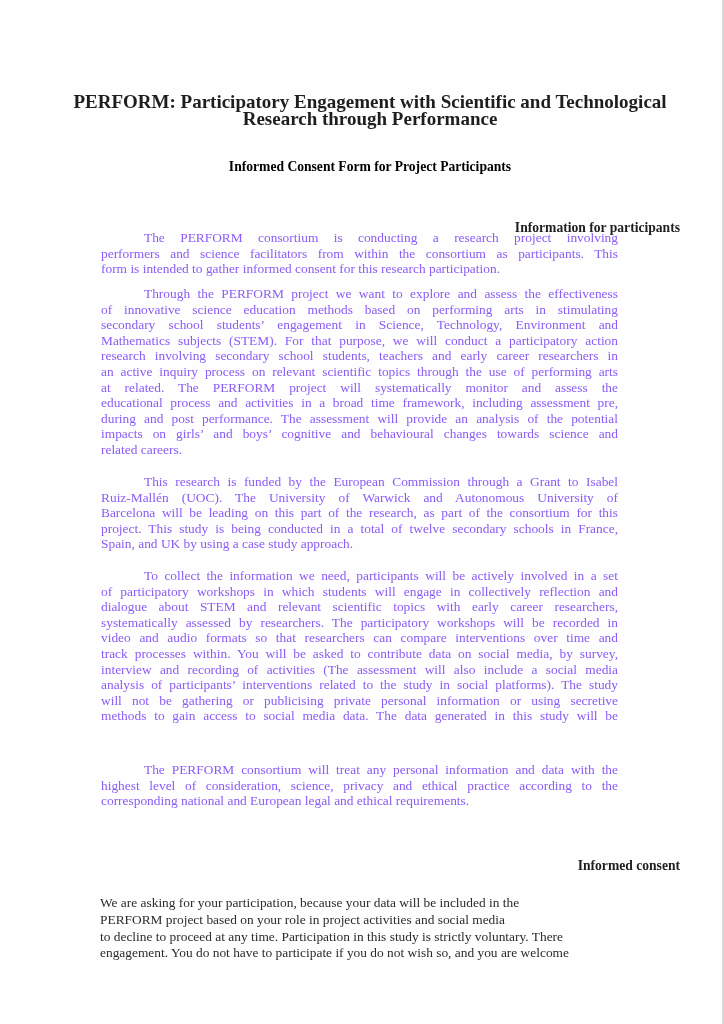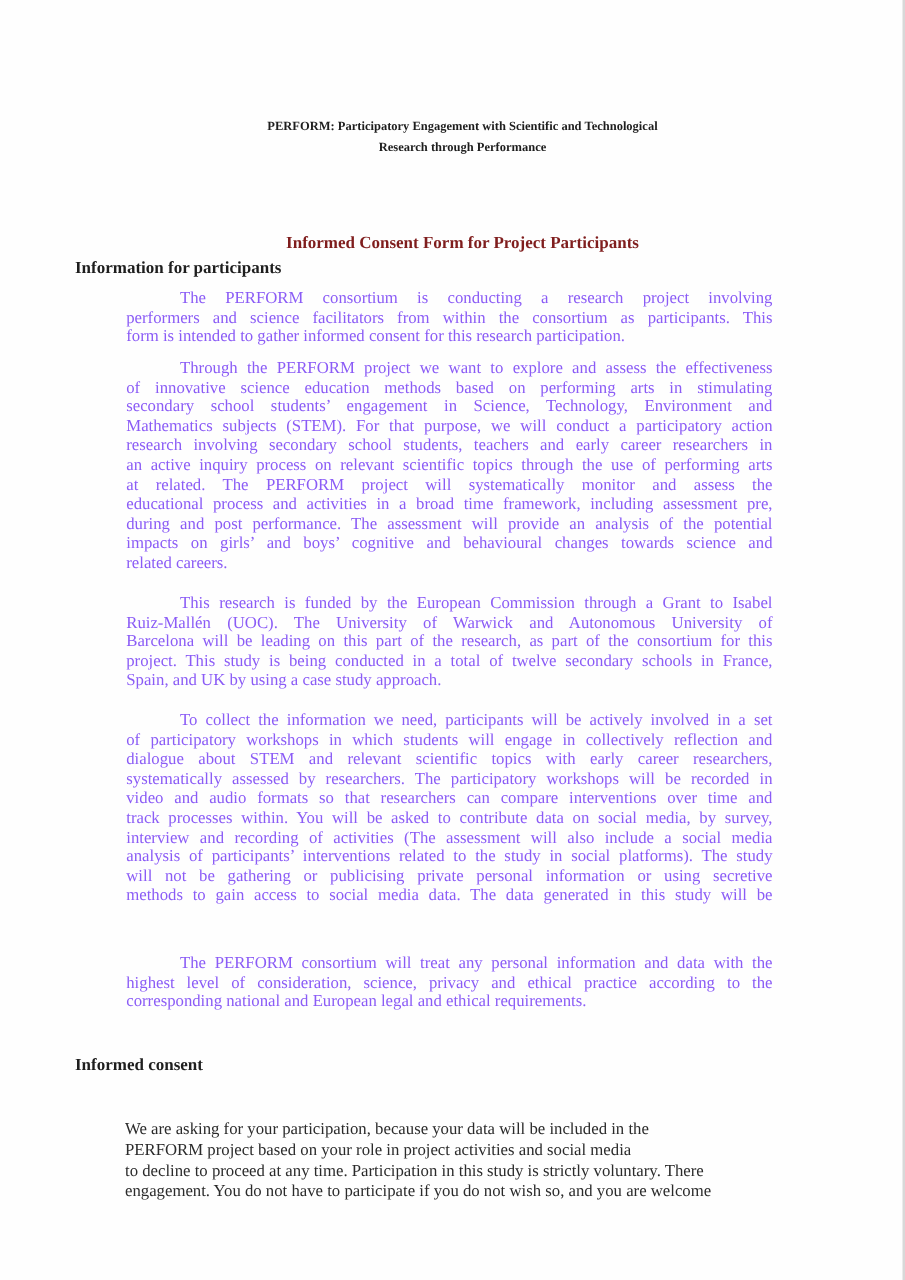--- a/index.html
+++ b/index.html
@@ -29,45 +29,45 @@
       height: 1024px;
       background: #d8d8d8;
     }
     .title {
       position: absolute;
       left: 60px;
       width: 620px;
       top: 94px;
       text-align: center;
       font-weight: bold;
-      font-size: 10px;
+      font-size: 19px;
       line-height: 16.5px;
       color: #1e1e1e;
     }
     .subtitle {
       position: absolute;
       left: 60px;
       width: 620px;
       top: 159px;
       text-align: center;
       font-weight: bold;
       font-size: 13.6px;
       line-height: 16px;
-      color: #7f1d1d;
-      margin-top: 27px;
+      color: #000000;
     }
     .heading {
       position: absolute;
       left: 60px;
       width: 620px;
-      text-align: left;
+      text-align: right;
       font-weight: bold;
       font-size: 13.6px;
       line-height: 16px;
       color: #1e1e1e;
+      margin-top: 14px;
     }
     .h-info { top: 206px; }
     .h-consent { top: 844px; }
 
     .body-block {
       position: absolute;
       left: 101px;
       width: 517px;
       font-size: 13.4px;
       line-height: 15.6px;

